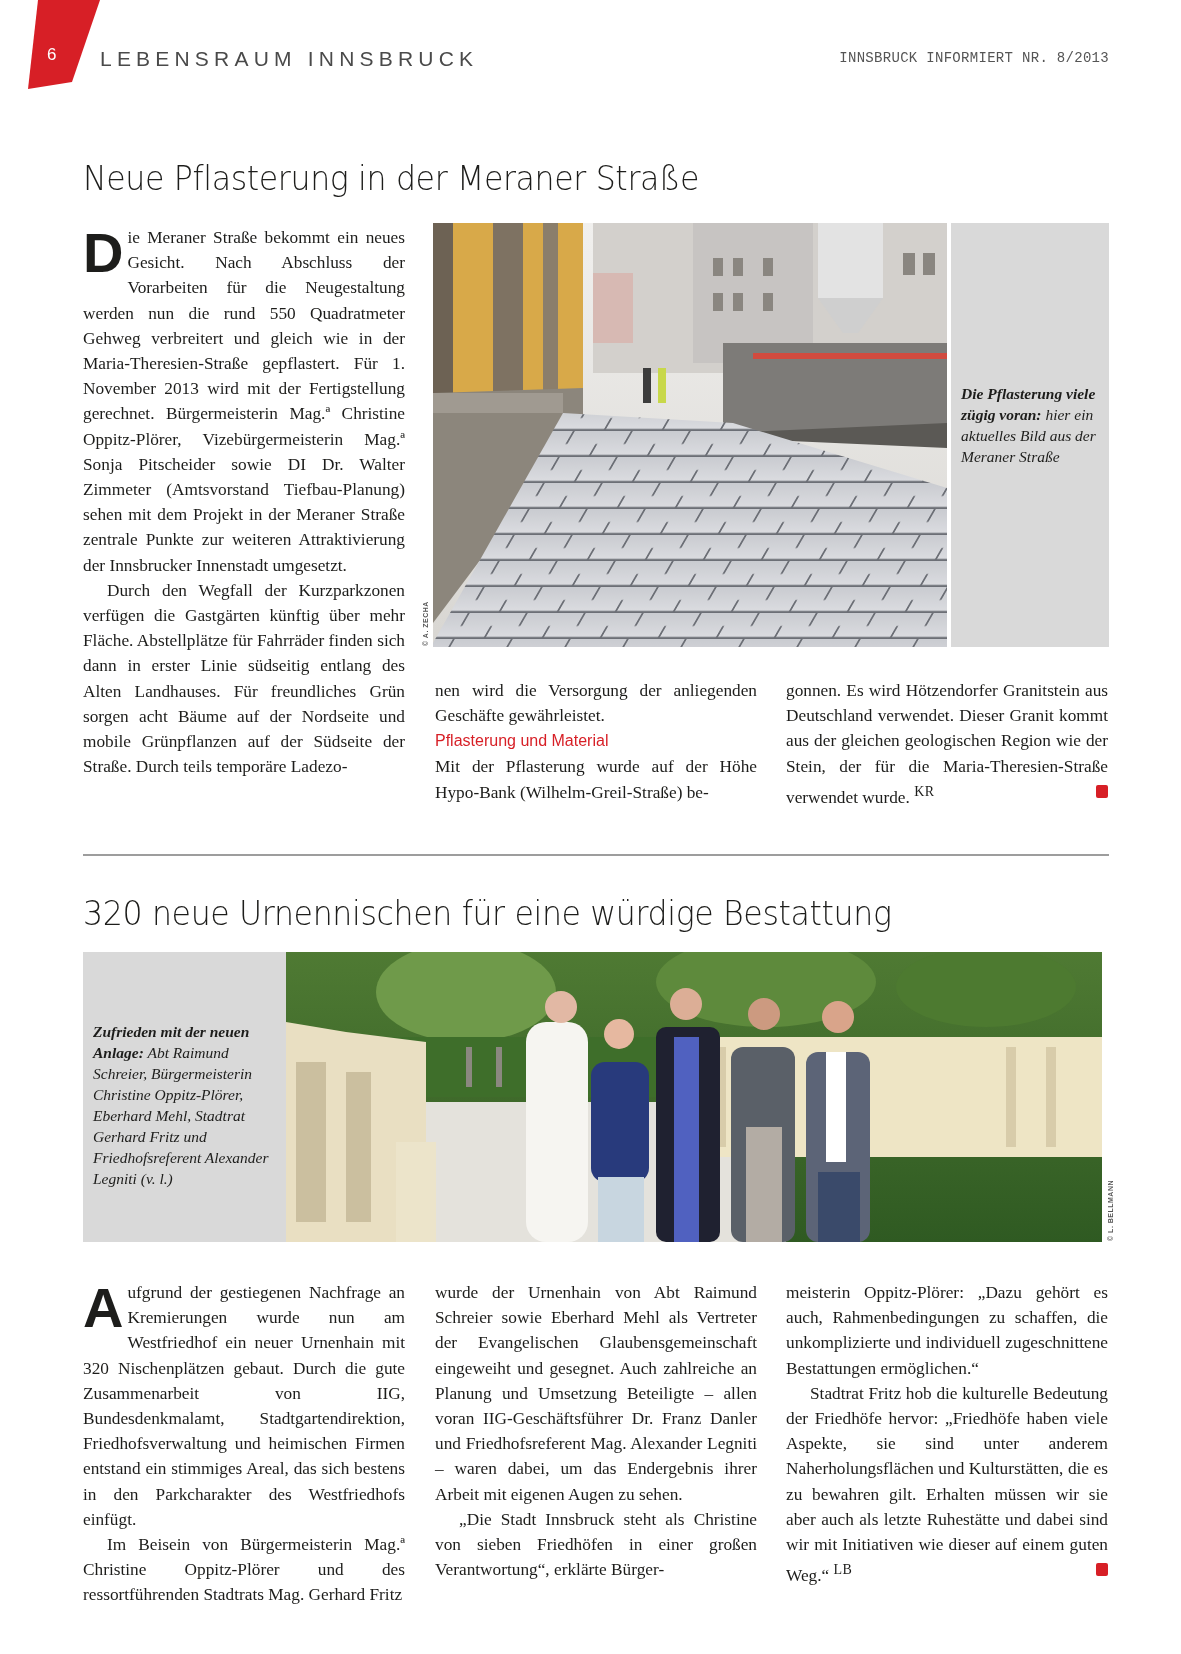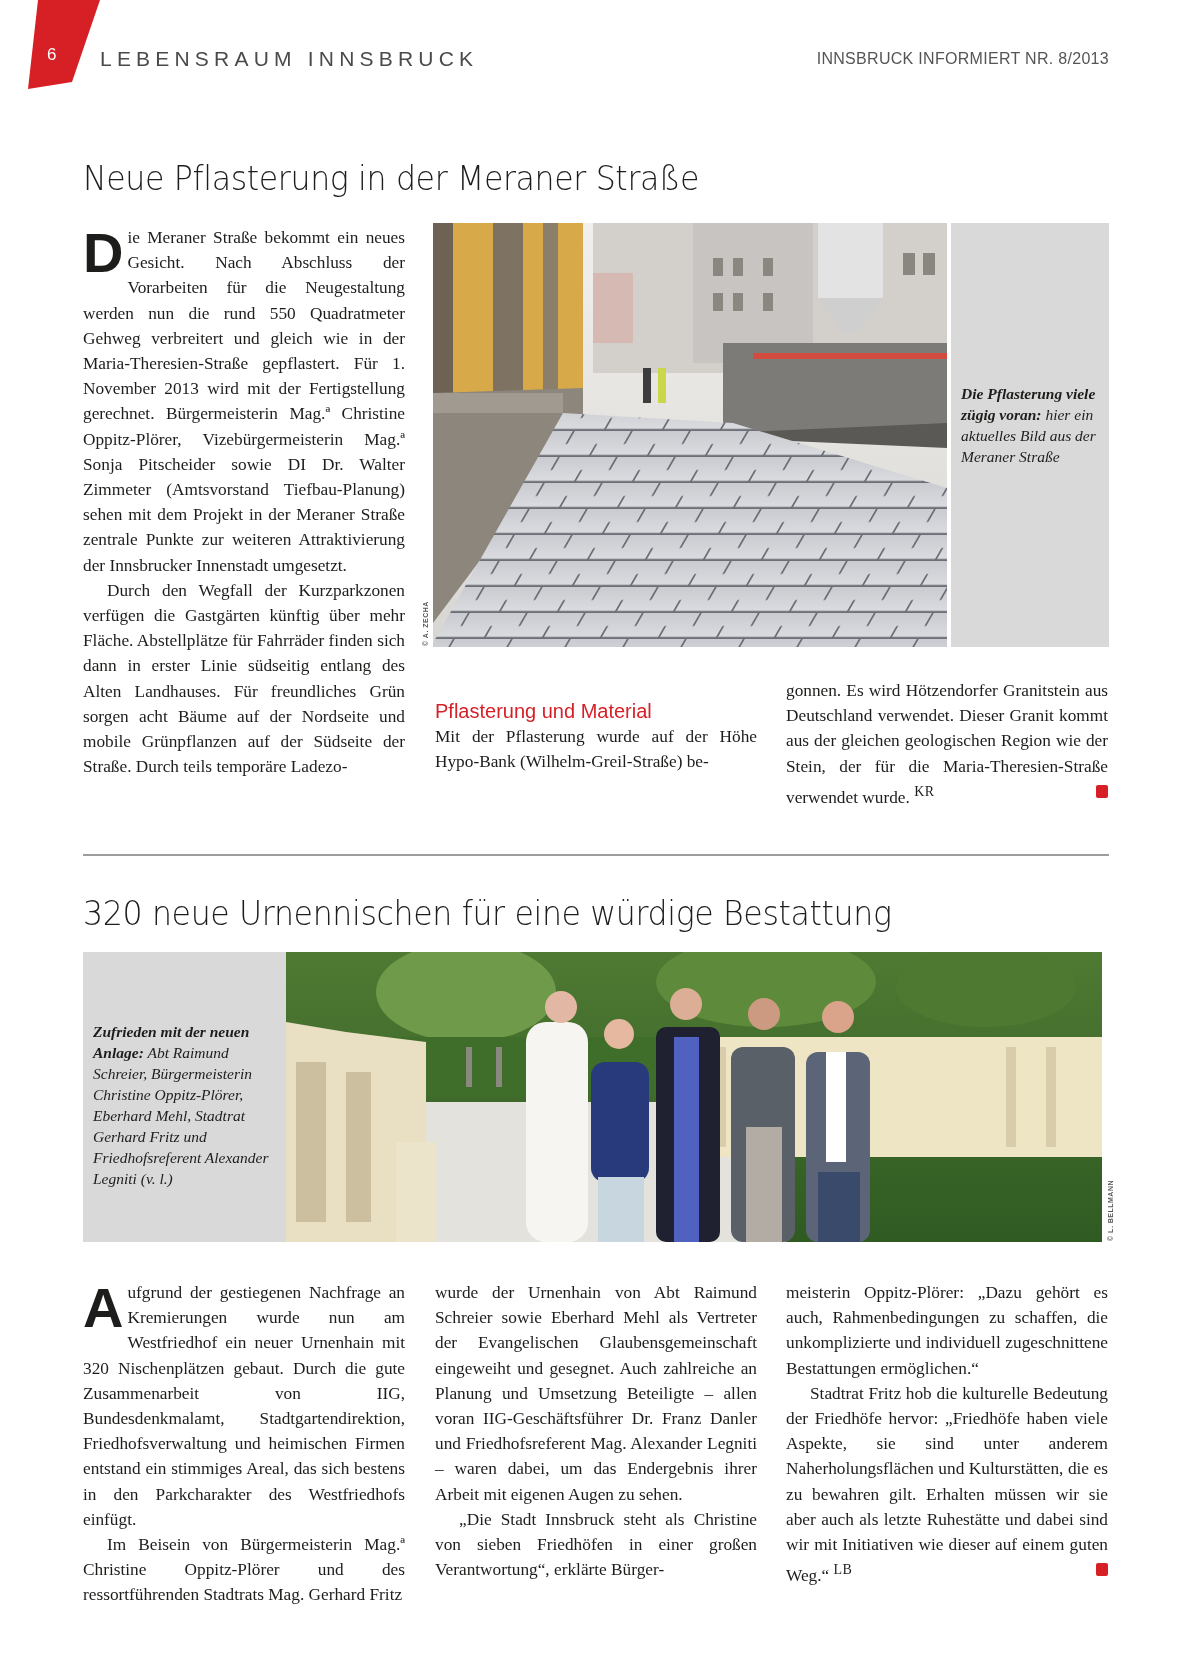--- a/index.html
+++ b/index.html
@@ -3,33 +3,33 @@
 <meta charset="utf-8">
 <style>
   * { margin: 0; padding: 0; box-sizing: border-box; }
   html, body { width: 1181px; height: 1654px; background: #ffffff; overflow: hidden; }
   body { position: relative; font-family: "Liberation Serif", "DejaVu Serif", serif; color: #1d1d1b; }
 
   
   .tab-shape { position: absolute; left: 0; top: 0; width: 110px; height: 95px; }
   .page-number { position: absolute; left: 47px; top: 45px; font-family: "Liberation Sans", sans-serif; font-size: 17px; color: #ffffff; }
   .section-title { position: absolute; left: 100px; top: 47px; font-family: "Liberation Sans", sans-serif; font-size: 21px; letter-spacing: 5.2px; color: #4a4a4a; }
-  .issue-label { position: absolute; right: 72px; top: 50px; font-family: Liberation Sans, sans-serif; font-size: 16px; color: #555555; letter-spacing: 0.3px; }
+  .issue-label { position: absolute; right: 72px; top: 50px; font-family: Liberation Mono, monospace; font-size: 14px; color: #555555; letter-spacing: 0.3px; }
 
   
   .article-title { position: absolute; left: 83px; font-family: "DejaVu Sans", sans-serif; font-weight: 300; font-size: 34px; color: #1d1d1b; letter-spacing: -0.4px; transform: scaleX(0.93); transform-origin: left; }
   .t1 { top: 158px; }
   .t2 { top: 893px; }
 
   
   .col { position: absolute; font-size: 17.3px; line-height: 25.2px; text-align: justify; hyphens: manual; color: #1d1d1b; }
   .col p { margin: 0; }
   .col p.indent { text-indent: 24px; }
   .dropcap { float: left; font-family: "Liberation Sans", sans-serif; font-weight: bold; font-size: 56px; line-height: 46px; margin: 5px 4px 0 0; color: #1d1d1b; }
-  .subhead { font-family: "Liberation Sans", sans-serif; color: #d71f26; font-size: 20px; line-height: 26px; margin-top: 20px; }
+  .subhead { font-family: "Liberation Sans", sans-serif; color: #d71f26; font-size: 16px; line-height: 26px; }
   .sup { font-size: 14px; vertical-align: super; letter-spacing: 0.5px; }
   .end-mark { display: inline-block; width: 12px; height: 13px; background: #d71f26; border-radius: 2px; float: right; margin-top: 6px; }
 
   .a1c1 { left: 83px; top: 225px; width: 322px; }
   .a1c2 { left: 435px; top: 678px; width: 322px; }
   .a1c3 { left: 786px; top: 678px; width: 322px; }
 
   .a2c1 { left: 83px; top: 1280px; width: 322px; }
   .a2c2 { left: 435px; top: 1280px; width: 322px; }
   .a2c3 { left: 786px; top: 1280px; width: 322px; }
@@ -128,20 +128,21 @@
 <div class="credit credit1">© A. ZECHA</div>
 
 <div class="caption-box cap1">
   <div class="caption-text">
     <b>Die Pflasterung viele zügig voran:</b>
     <span>hier ein aktuelles Bild aus der Meraner Straße</span>
   </div>
 </div>
 
 <div class="col a1c2">
+  <p>nen wird die Versorgung der anliegenden Geschäfte gewährleistet.</p>
   <div class="subhead">Pflasterung und Material</div>
   <p>Mit der Pflasterung wurde auf der Höhe Hypo-Bank (Wilhelm-Greil-Straße) be-</p>
 </div>
 
 <div class="col a1c3">
   <p>
     <span>gonnen. Es wird Hötzendorfer Granitstein aus Deutschland verwendet. Dieser Granit kommt aus der gleichen geologischen Region wie der Stein, der für die Maria-Theresien-Straße verwendet wurde.</span>
     <span class="sup">KR</span>
     <span class="end-mark"></span>
   </p>

